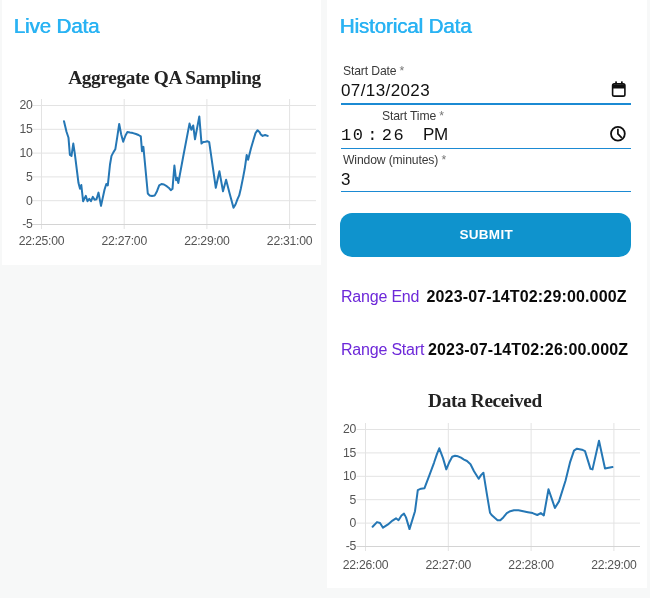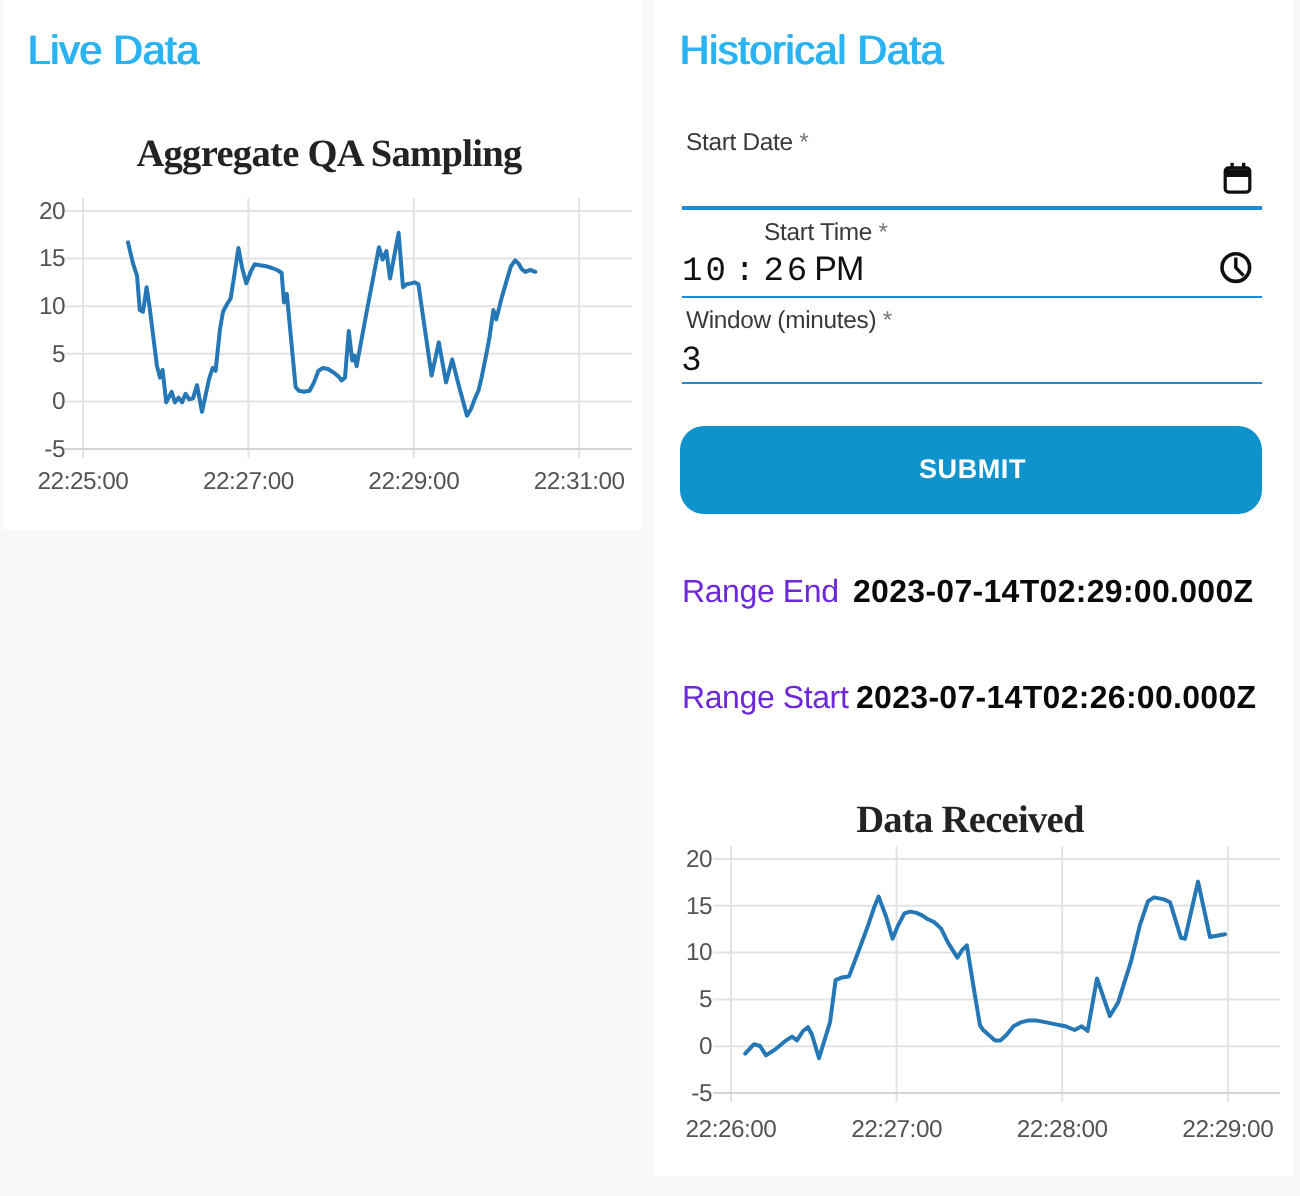--- a/index.html
+++ b/index.html
@@ -62,27 +62,28 @@
 <text x="356" y="480.2" text-anchor="end" font-size="12.2" letter-spacing="-0.25" fill="#545454">10</text>
 <line x1="356.5" y1="499.7" x2="640" y2="499.7" stroke="#e3e3e3" stroke-width="1"></line>
 <text x="356" y="503.6" text-anchor="end" font-size="12.2" letter-spacing="-0.25" fill="#545454">5</text>
 <line x1="356.5" y1="523.1" x2="640" y2="523.1" stroke="#e3e3e3" stroke-width="1"></line>
 <text x="356" y="527.0" text-anchor="end" font-size="12.2" letter-spacing="-0.25" fill="#545454">0</text>
 <line x1="356.5" y1="546.5" x2="640" y2="546.5" stroke="#d4d4d4" stroke-width="1"></line>
 <text x="356" y="550.4" text-anchor="end" font-size="12.2" letter-spacing="-0.25" fill="#545454">-5</text>
 <polyline points="372.6,526.8 377.0,522.1 380.0,523.0 383.0,527.7 388.0,524.4 392.5,520.6 396.0,518.3 398.5,520.2 401.5,515.5 404.0,513.6 406.0,517.4 409.5,529.1 415.0,511.2 417.8,490.1 421.0,488.7 424.5,488.2 430.0,473.6 434.0,462.8 437.0,453.9 439.3,448.3 443.0,458.1 446.3,469.4 449.0,462.8 452.2,456.7 455.0,455.8 458.0,456.3 461.0,457.7 464.0,459.6 467.0,461.0 470.5,464.2 474.0,471.3 478.7,478.8 481.0,475.1 483.4,472.7 487.0,494.8 490.0,512.7 491.6,515.0 494.7,517.8 497.5,520.2 500.3,520.2 503.3,517.4 506.8,513.1 510.3,511.2 513.9,510.3 518.5,510.3 523.2,511.2 527.9,512.2 532.6,513.1 537.3,515.0 540.8,513.1 543.8,515.5 548.5,489.2 552.5,500.9 554.9,508.0 559.0,501.4 565.5,480.7 570.0,462.4 574.0,450.6 577.0,448.7 582.0,449.7 585.0,451.1 590.5,468.9 592.5,469.4 599.0,440.8 605.0,468.5 612.5,467.1" fill="none" stroke="#2577b5" stroke-width="2" stroke-linejoin="round" stroke-linecap="round"></polyline>
   </svg>
 
-  <div class="abs ctitle" style="left:355px; top:400px; width:260px; text-align:center;">Data Received</div>
+  <div class="abs ctitle" style="left:355px; top:390px; width:260px; text-align:center;">Data Received</div>
 
   <div class="abs lbl" style="left:343px; top:64px;">Start Date <span>*</span></div>
+  <div class="abs val" style="left:341px; top:81px; letter-spacing:0.4px;">07/13/2023</div>
   <div class="uline" style="top:103.4px;"></div>
 
   <div class="abs lbl" style="left:343px; top:108.5px;margin-left:39px;">Start Time <span>*</span></div>
-  <div class="abs val" style="left:341px; top:125.3px;"><span style="letter-spacing:1.5px;font-family:Liberation Mono, monospace;">10<span style="margin:0 2.8px;">:</span>26</span><span style="margin-left:2px; letter-spacing:-0.4px;">PM</span></div>
+  <div class="abs val" style="left:341px; top:125.3px;"><span style="letter-spacing:1.5px;font-family:Liberation Mono, monospace;">10<span style="margin:0 2.8px;">:</span>26</span><span style="margin-left:18px; letter-spacing:-0.4px;">PM</span></div>
   <div class="uline" style="top:147.6px;"></div>
 
   <div class="abs lbl" style="left:343px; top:152.5px;">Window (minutes) <span>*</span></div>
   <div class="abs val" style="left:341px; top:169.5px;">3</div>
   <div class="uline" style="top:191.1px;"></div>
 
   <svg class="abs" style="left:610px; top:80px;" width="18" height="18" viewBox="0 0 18 18">
     <rect x="2.6" y="3.9" width="12.3" height="12.2" rx="1.7" fill="none" stroke="#0f0f0f" stroke-width="1.6"></rect>
     <path d="M2.6 4.6 h12.3 v3.9 h-12.3 z" fill="#0f0f0f"></path>
     <rect x="5.2" y="1.4" width="1.7" height="3" fill="#0f0f0f"></rect>

